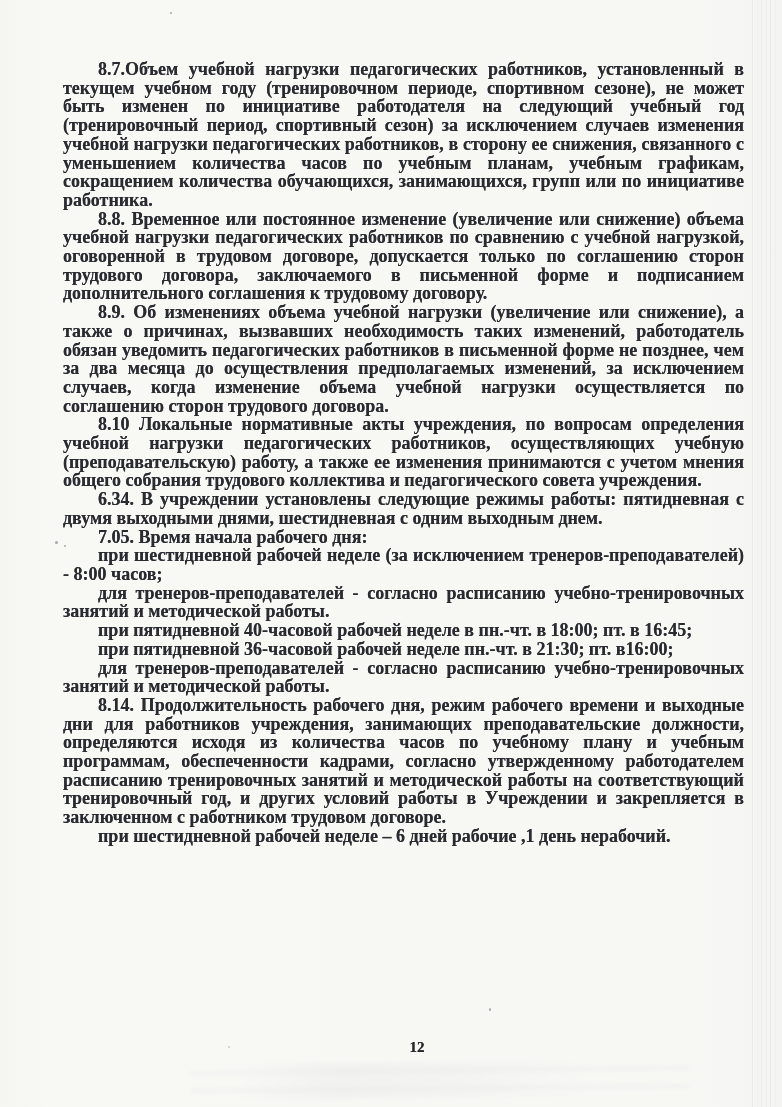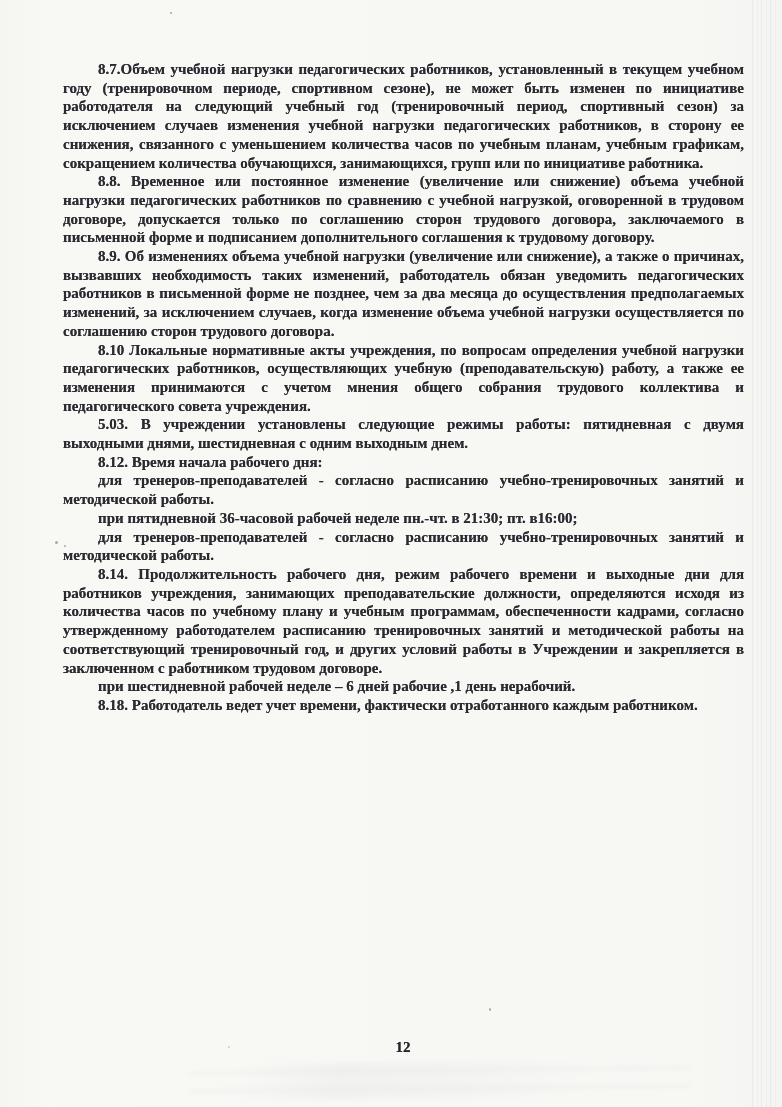--- a/index.html
+++ b/index.html
@@ -8,29 +8,29 @@
     width: 782px; height: 1107px;
     position: relative; overflow: hidden;
     background: linear-gradient(90deg, #f5f5f2 0%, #f8f8f5 6%, #f7f7f4 88%, #f4f5f2 100%);
     font-family: "Liberation Serif", serif;
   }
   .text-block {
     position: absolute;
     left: 63px; top: 60px; width: 681px;
     color: #292b31;
     font-weight: 700;
-    font-size: 15px;
+    font-size: 18px;
     line-height: 18.7px;
     text-align: justify;
     text-shadow: 0 0 0.6px rgba(41,43,49,0.75);
   }
   .text-block p { margin: 0; text-indent: 35px; }
   .page-number {
     position: absolute;
-    top: 1039px; left: 403px;
+    top: 1039px; left: 417px;
     transform: translateX(-50%);
     color: #24262b;
     font-weight: 700;
     font-size: 15px;
     text-shadow: 0 0 0.6px rgba(36,38,43,0.75);
   }
   
   .edge-streaks {
     position: absolute; top: 0; right: 6px;
     width: 24px; height: 100%;
@@ -64,28 +64,29 @@
   .speck.s5 { left: 228px; top: 1046px; width: 2px; height: 2px; opacity: .6; }
 </style>
 </head>
 <body>
 
 <main class="text-block">
   <p>8.7.Объем учебной нагрузки педагогических работников, установленный в текущем учебном году (тренировочном периоде, спортивном сезоне), не может быть изменен по инициативе работодателя на следующий учебный год (тренировочный период, спортивный сезон) за исключением случаев изменения учебной нагрузки педагогических работников, в сторону ее снижения, связанного с уменьшением количества часов по учебным планам, учебным графикам, сокращением количества обучающихся, занимающихся, групп или по инициативе работника.</p>
   <p>8.8. Временное или постоянное изменение (увеличение или снижение) объема учебной нагрузки педагогических работников по сравнению с учебной нагрузкой, оговоренной в трудовом договоре, допускается только по соглашению сторон трудового договора, заключаемого в письменной форме и подписанием дополнительного соглашения к трудовому договору.</p>
   <p>8.9. Об изменениях объема учебной нагрузки (увеличение или снижение), а также о причинах, вызвавших необходимость таких изменений, работодатель обязан уведомить педагогических работников в письменной форме не позднее, чем за два месяца до осуществления предполагаемых изменений, за исключением случаев, когда изменение объема учебной нагрузки осуществляется по соглашению сторон трудового договора.</p>
   <p>8.10 Локальные нормативные акты учреждения, по вопросам определения учебной нагрузки педагогических работников, осуществляющих учебную (преподавательскую) работу, а также ее изменения принимаются с учетом мнения общего собрания трудового коллектива и педагогического совета учреждения.</p>
-  <p>5.03. В учреждении установлены следующие режимы работы: пятидневная с двумя выходными днями, шестидневная с одним выходным днем.</p>
-  <p>8.12. Время начала рабочего дня:</p>
+  <p>6.34. В учреждении установлены следующие режимы работы: пятидневная с двумя выходными днями, шестидневная с одним выходным днем.</p>
+  <p>7.05. Время начала рабочего дня:</p>
+  <p>при шестидневной рабочей неделе (за исключением тренеров-преподавателей) - 8:00 часов;</p>
   <p>для тренеров-преподавателей - согласно расписанию учебно-тренировочных занятий и методической работы.</p>
+  <p>при пятидневной 40-часовой рабочей неделе в пн.-чт. в 18:00; пт. в 16:45;</p>
   <p>при пятидневной 36-часовой рабочей неделе пн.-чт. в 21:30; пт. в16:00;</p>
   <p>для тренеров-преподавателей - согласно расписанию учебно-тренировочных занятий и методической работы.</p>
   <p>8.14. Продолжительность рабочего дня, режим рабочего времени и выходные дни для работников учреждения, занимающих преподавательские должности, определяются исходя из количества часов по учебному плану и учебным программам, обеспеченности кадрами, согласно утвержденному работодателем расписанию тренировочных занятий и методической работы на соответствующий тренировочный год, и других условий работы в Учреждении и закрепляется в заключенном с работником трудовом договоре.</p>
   <p>при шестидневной рабочей неделе – 6 дней рабочие ,1 день нерабочий.</p>
-  <p>8.18. Работодатель ведет учет времени, фактически отработанного каждым работником.</p>
 </main>
 
 <div class="page-number">12</div>
 
 <div class="edge-streaks"></div>
 <div class="bleed-through"></div>
 <div class="speck s1"></div>
 <div class="speck s2"></div>
 <div class="speck s3"></div>
 <div class="speck s4"></div>

